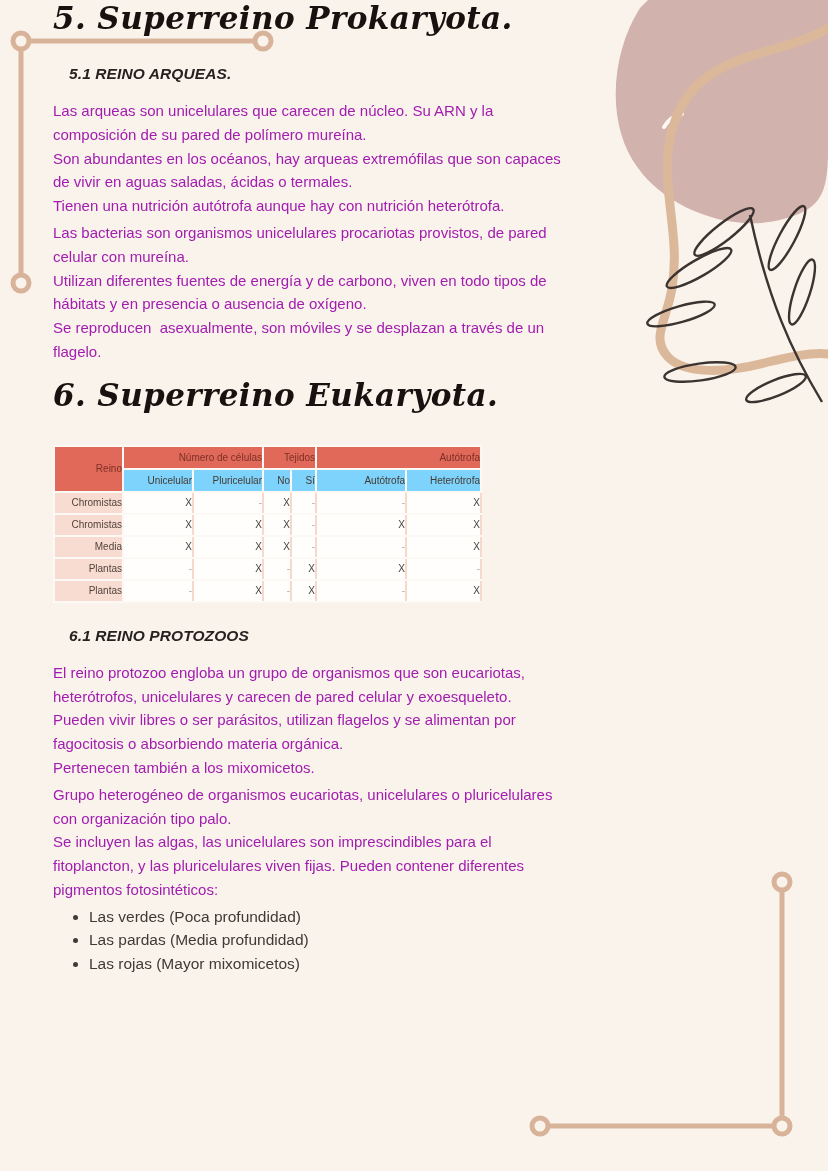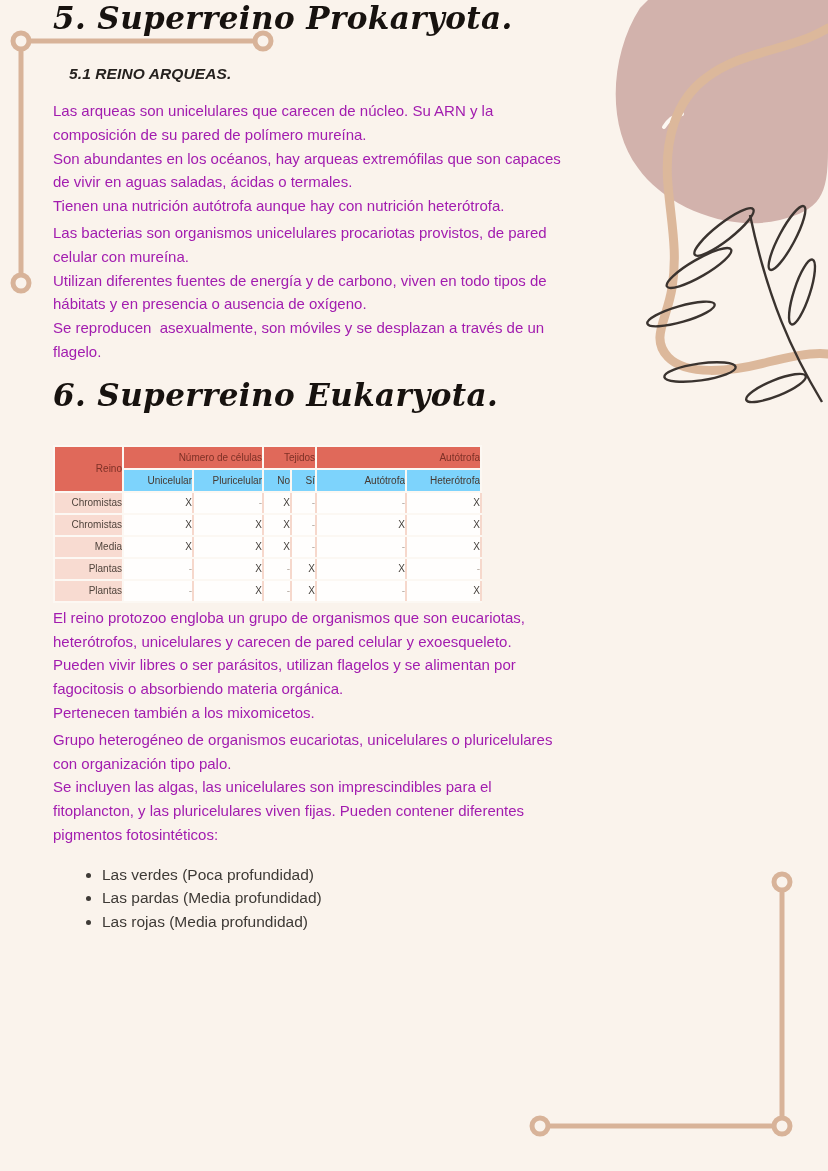--- a/index.html
+++ b/index.html
@@ -29,21 +29,21 @@
   #h-51 { margin-top:28px; }
   #h-52 { margin-top:21px; }
   #h-61 { margin-top:23px; }
   #h-62 { margin-top:8px; }
 
   p.body {
     margin:3px 0 0 0; font-size:15px; line-height:23.8px; color:#a21caf;
     white-space:pre-wrap;
   }
 
-  ul.pigments { margin:16px; padding:0 0 0 33px; }
+  ul.pigments { margin:3px; padding:0 0 0 33px; }
   ul.pigments li { font-size:15.5px; line-height:23.6px; color:#3e3a36; }
   ul.pigments li::marker { color:#3e3a36; }
 
   table.ktable {
     border-collapse:collapse; table-layout:fixed; width:427px; margin-top:32px;
   }
   .ktable th, .ktable td {
     border:2px solid #fcf8f3; padding:0; text-align:right; vertical-align:middle;
     font-weight:normal; overflow:hidden;
   }
@@ -185,31 +185,32 @@
       <td class="mark dash">-</td>
       <td class="mark">X</td>
       <td class="mark dash">-</td>
       <td class="mark">X</td>
       <td class="mark dash">-</td>
       <td class="mark">X</td>
     </tr>
   </tbody>
     </table>
 
+  <h3 id="h-61">6.1 REINO PROTOZOOS</h3>
   <p class="body">El reino protozoo engloba un grupo de organismos que son eucariotas,
 heterótrofos, unicelulares y carecen de pared celular y exoesqueleto.
 Pueden vivir libres o ser parásitos, utilizan flagelos y se alimentan por
 fagocitosis o absorbiendo materia orgánica.
 Pertenecen también a los mixomicetos.</p>
 
   <p class="body">Grupo heterogéneo de organismos eucariotas, unicelulares o pluricelulares
 con organización tipo palo.
 Se incluyen las algas, las unicelulares son imprescindibles para el
 fitoplancton, y las pluricelulares viven fijas. Pueden contener diferentes
 pigmentos fotosintéticos:</p>
 
   <ul class="pigments">
     <li>Las verdes (Poca profundidad)</li>
     <li>Las pardas (Media profundidad)</li>
-    <li>Las rojas (Media profundidad)</li>
+    <li>Las rojas (Mayor mixomicetos)</li>
   </ul>
 
 </div>
 
 </body></html>

